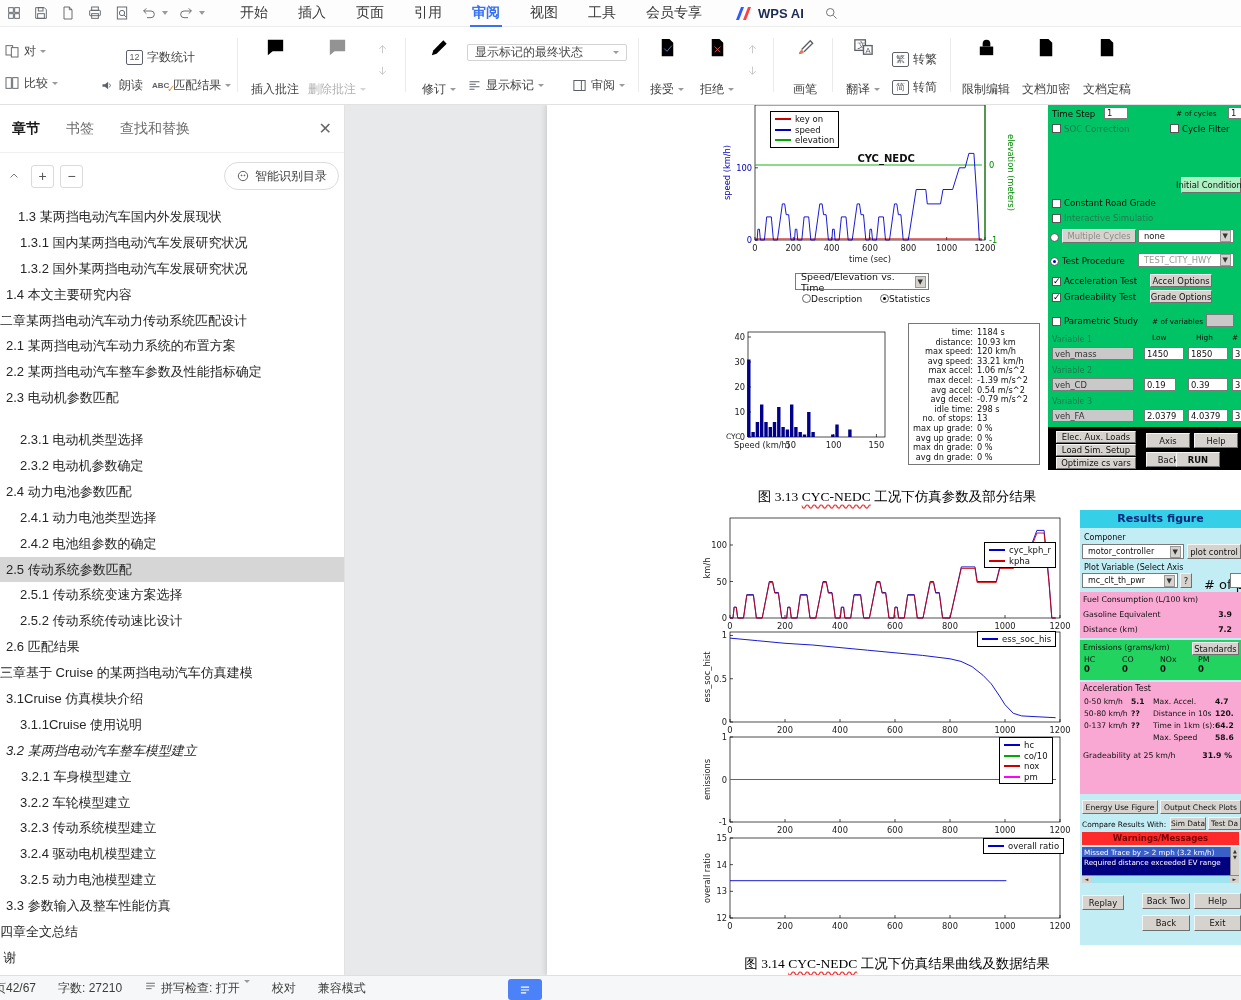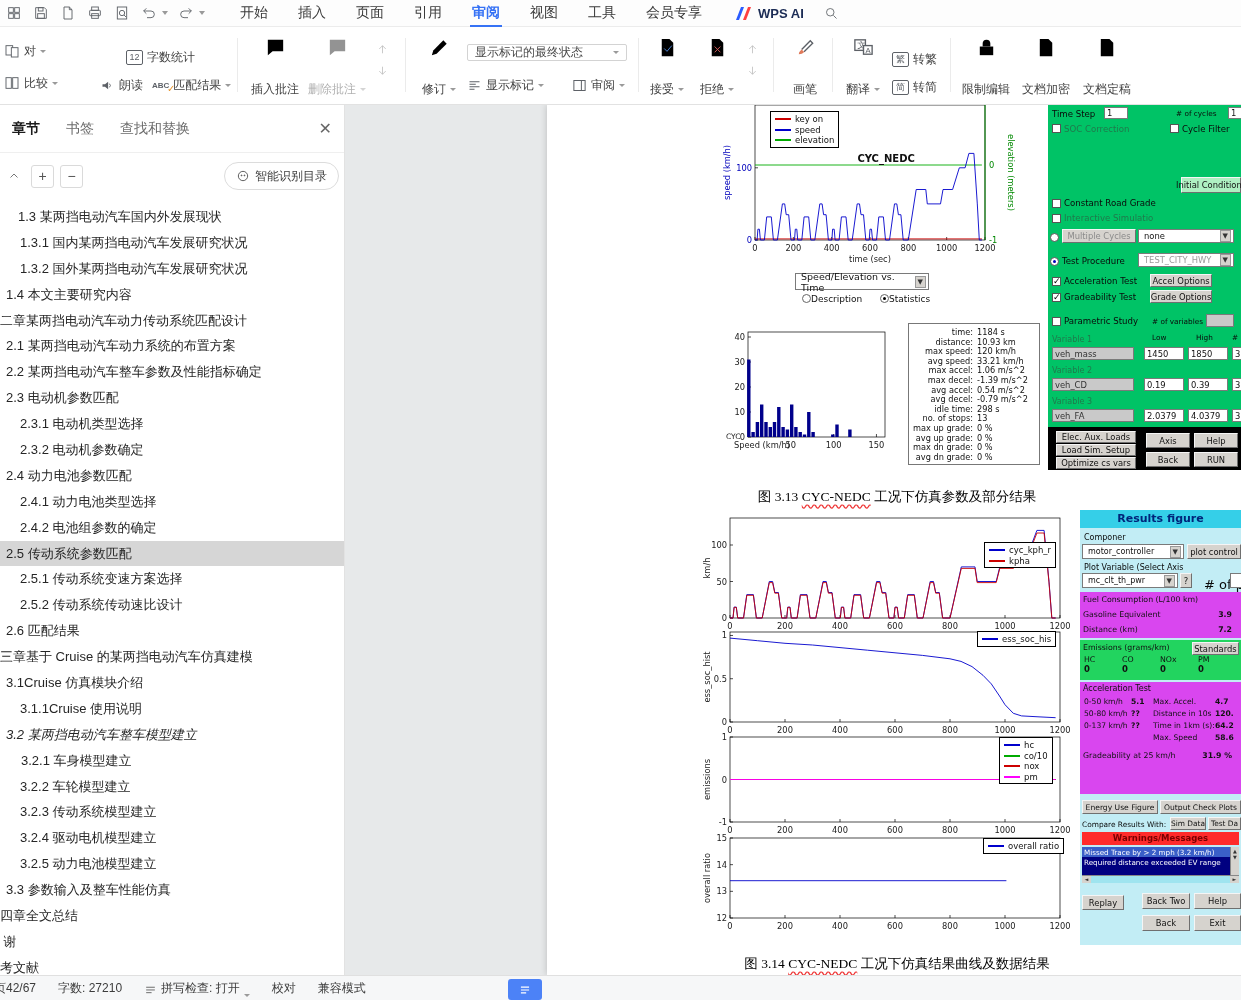--- a/index.html
+++ b/index.html
@@ -74,21 +74,21 @@
 .minp{position:absolute;background:#fff;border:1px solid #7a7a7a;font-size:8.4px;color:#111;display:flex;align-items:center;padding:0 2px;white-space:nowrap}
 .minp.gray{background:#c9c9c9;color:#333}
 .cb{position:absolute;width:9px;height:9px;background:#fff;border:1px solid #555;font-size:9px;line-height:7px;text-align:center;color:#000}
 .rb{position:absolute;width:9px;height:9px;border-radius:50%;background:#fff;border:1px solid #555}
 .rb.sel::after{content:"";position:absolute;left:2px;top:2px;width:3px;height:3px;border-radius:50%;background:#0000bb}
 #adv-black{position:absolute;left:0;top:322px;width:193px;height:43px;background:#000}
 
 #results{position:absolute;left:533px;top:405px;width:161px;height:435px;background:#c2edf5;overflow:hidden;font-family:"DejaVu Sans",sans-serif}
 #res-head{height:18px;background:#35cfe8;color:#00257a;font-weight:bold;font-size:11px;text-align:center;line-height:18px}
 .rlabel{position:absolute;font-size:8px;color:#0a0a0a;white-space:nowrap}
-.ybox{position:absolute;left:0;width:161px;background:#d946ef}
+.ybox{position:absolute;left:0;width:161px;background:#f9a8d4}
 .gbox{position:absolute;left:0;width:161px;background:#22d45f}
 .frow{display:flex;align-items:center;font-size:7.8px;color:#111;height:15px;padding:0 3px;white-space:nowrap}
 .frow b{margin-left:auto;margin-right:6px}
 #res-emis{display:flex;padding:1px 4px}
 .em-col{width:38px;text-align:left;font-size:7.8px;color:#111}
 .em-col b{display:block;font-size:8.5px}
 .ac-row{display:flex;font-size:7.6px;color:#111;height:12px;align-items:center;padding:0 4px;white-space:nowrap}
 .ac-row .al{width:47px}.ac-row .av{width:22px;font-weight:bold}
 .ac-row .ar{width:62px}.ac-row .arv{font-weight:bold}
 #res-warn{position:absolute;left:2px;top:322px;width:157px;height:13px;background:#ff2b2b;color:#7a0000;font-weight:bold;font-size:8.5px;text-align:center;line-height:13px}
@@ -406,21 +406,21 @@
     </div>
     <div id="toc-list">
         <div class="toc-item" style="padding-left: 18px;">1.3 某两挡电动汽车国内外发展现状</div>
         <div class="toc-item" style="padding-left: 20px;">1.3.1 国内某两挡电动汽车发展研究状况</div>
         <div class="toc-item" style="padding-left: 20px;">1.3.2 国外某两挡电动汽车发展研究状况</div>
         <div class="toc-item" style="padding-left: 6px;">1.4 本文主要研究内容</div>
         <div class="toc-item" style="text-indent: -13px;">第二章某两挡电动汽车动力传动系统匹配设计</div>
         <div class="toc-item" style="padding-left: 6px;">2.1 某两挡电动汽车动力系统的布置方案</div>
         <div class="toc-item" style="padding-left: 6px;">2.2 某两挡电动汽车整车参数及性能指标确定</div>
         <div class="toc-item" style="padding-left: 6px;">2.3 电动机参数匹配</div>
-        <div class="toc-item" style="padding-left: 20px;">2.3.1 电动机类型选择</div>
+        <div class="toc-item" style="padding-left: 20px; margin-top: 16px;">2.3.1 电动机类型选择</div>
         <div class="toc-item" style="padding-left: 20px;">2.3.2 电动机参数确定</div>
         <div class="toc-item" style="padding-left: 6px;">2.4 动力电池参数匹配</div>
         <div class="toc-item" style="padding-left: 20px;">2.4.1 动力电池类型选择</div>
         <div class="toc-item" style="padding-left: 20px;">2.4.2 电池组参数的确定</div>
         <div class="toc-item selected" style="padding-left: 6px;">2.5 传动系统参数匹配</div>
         <div class="toc-item" style="padding-left: 20px;">2.5.1 传动系统变速方案选择</div>
         <div class="toc-item" style="padding-left: 20px;">2.5.2 传动系统传动速比设计</div>
         <div class="toc-item" style="padding-left: 6px;">2.6 匹配结果</div>
         <div class="toc-item" style="text-indent: -13px;">第三章基于 Cruise 的某两挡电动汽车仿真建模</div>
         <div class="toc-item" style="padding-left: 6px;">3.1Cruise 仿真模块介绍</div>
@@ -647,29 +647,29 @@
         <span class="alabel tiny" style="left:148px;top:228px">High</span>
         <span class="alabel tiny" style="left:184px;top:228px"># Pts</span>
 
         <div id="adv-black"></div>
         <span class="mbtn" style="left:8px;top:326px;width:80px;height:12px">Elec. Aux. Loads</span>
         <span class="mbtn" style="left:8px;top:339px;width:80px;height:12px">Load Sim. Setup</span>
         <span class="mbtn" style="left:8px;top:352px;width:80px;height:12px">Optimize cs vars</span>
         <span class="mbtn" style="left:98px;top:328px;width:44px;height:15px">Axis</span>
         <span class="mbtn" style="left:146px;top:328px;width:44px;height:15px">Help</span>
         <span class="mbtn" style="left:98px;top:347px;width:44px;height:15px">Back</span>
-        <span class="mbtn" style="left:146px;top:347px;width:44px;height:15px;font-weight:normal">RUN</span>
+        <span class="mbtn" style="left:128px;top:347px;width:44px;height:15px;font-weight:bold">RUN</span>
       <span class="alabel dim" style="left:4px;top:230px;font-size:8px">Variable 1</span>
           <span class="minp gray" style="left:4px;top:242px;width:82px;height:13px">veh_mass</span>
           <span class="minp" style="left:96px;top:242px;width:40px;height:13px">1450</span>
           <span class="minp" style="left:140px;top:242px;width:40px;height:13px">1850</span>
           <span class="minp" style="left:184px;top:242px;width:16px;height:13px">3</span>
           <span class="alabel dim" style="left:4px;top:261px;font-size:8px">Variable 2</span>
           <span class="minp gray" style="left:4px;top:273px;width:82px;height:13px">veh_CD</span>
-          <span class="minp" style="left:96px;top:273px;width:40px;height:13px">0.19</span>
+          <span class="minp" style="left:96px;top:273px;width:32px;height:13px">0.19</span>
           <span class="minp" style="left:140px;top:273px;width:40px;height:13px">0.39</span>
           <span class="minp" style="left:184px;top:273px;width:16px;height:13px">3</span>
           <span class="alabel dim" style="left:4px;top:292px;font-size:8px">Variable 3</span>
           <span class="minp gray" style="left:4px;top:304px;width:82px;height:13px">veh_FA</span>
           <span class="minp" style="left:96px;top:304px;width:40px;height:13px">2.0379</span>
           <span class="minp" style="left:140px;top:304px;width:40px;height:13px">4.0379</span>
           <span class="minp" style="left:184px;top:304px;width:16px;height:13px">3</span>
         </div>
 
       <div class="caption" style="top:383px">
@@ -936,21 +936,21 @@
 
       <div class="caption" style="top:850px">
         <span>图  3.14 </span><span class="wavy">CYC-NEDC</span><span> 工况下仿真结果曲线及数据结果</span>
       </div>
     </div>
   </div>
 
   <div id="statusbar">
     <span style="margin-left:-6px">页42/67</span>
     <span class="gap">字数: 27210</span>
-    <span class="gap" style="display:flex;align-items:flex-end">
+    <span class="gap" style="display:flex;align-items:flex-start">
       <svg width="13" height="13" viewBox="0 0 24 24" style="stroke:#6a6a6a;fill:none;stroke-width:1.8;margin-right:4px">
           <path d="M4 6h16M4 11h16M4 16h10"></path>
         </svg>
       <span>拼写检查: 打开</span>
         <span class="caret"></span>
     </span>
     <span class="gap">校对</span>
     <span class="gap">兼容模式</span>
   </div>
   <div id="sb-blue">

